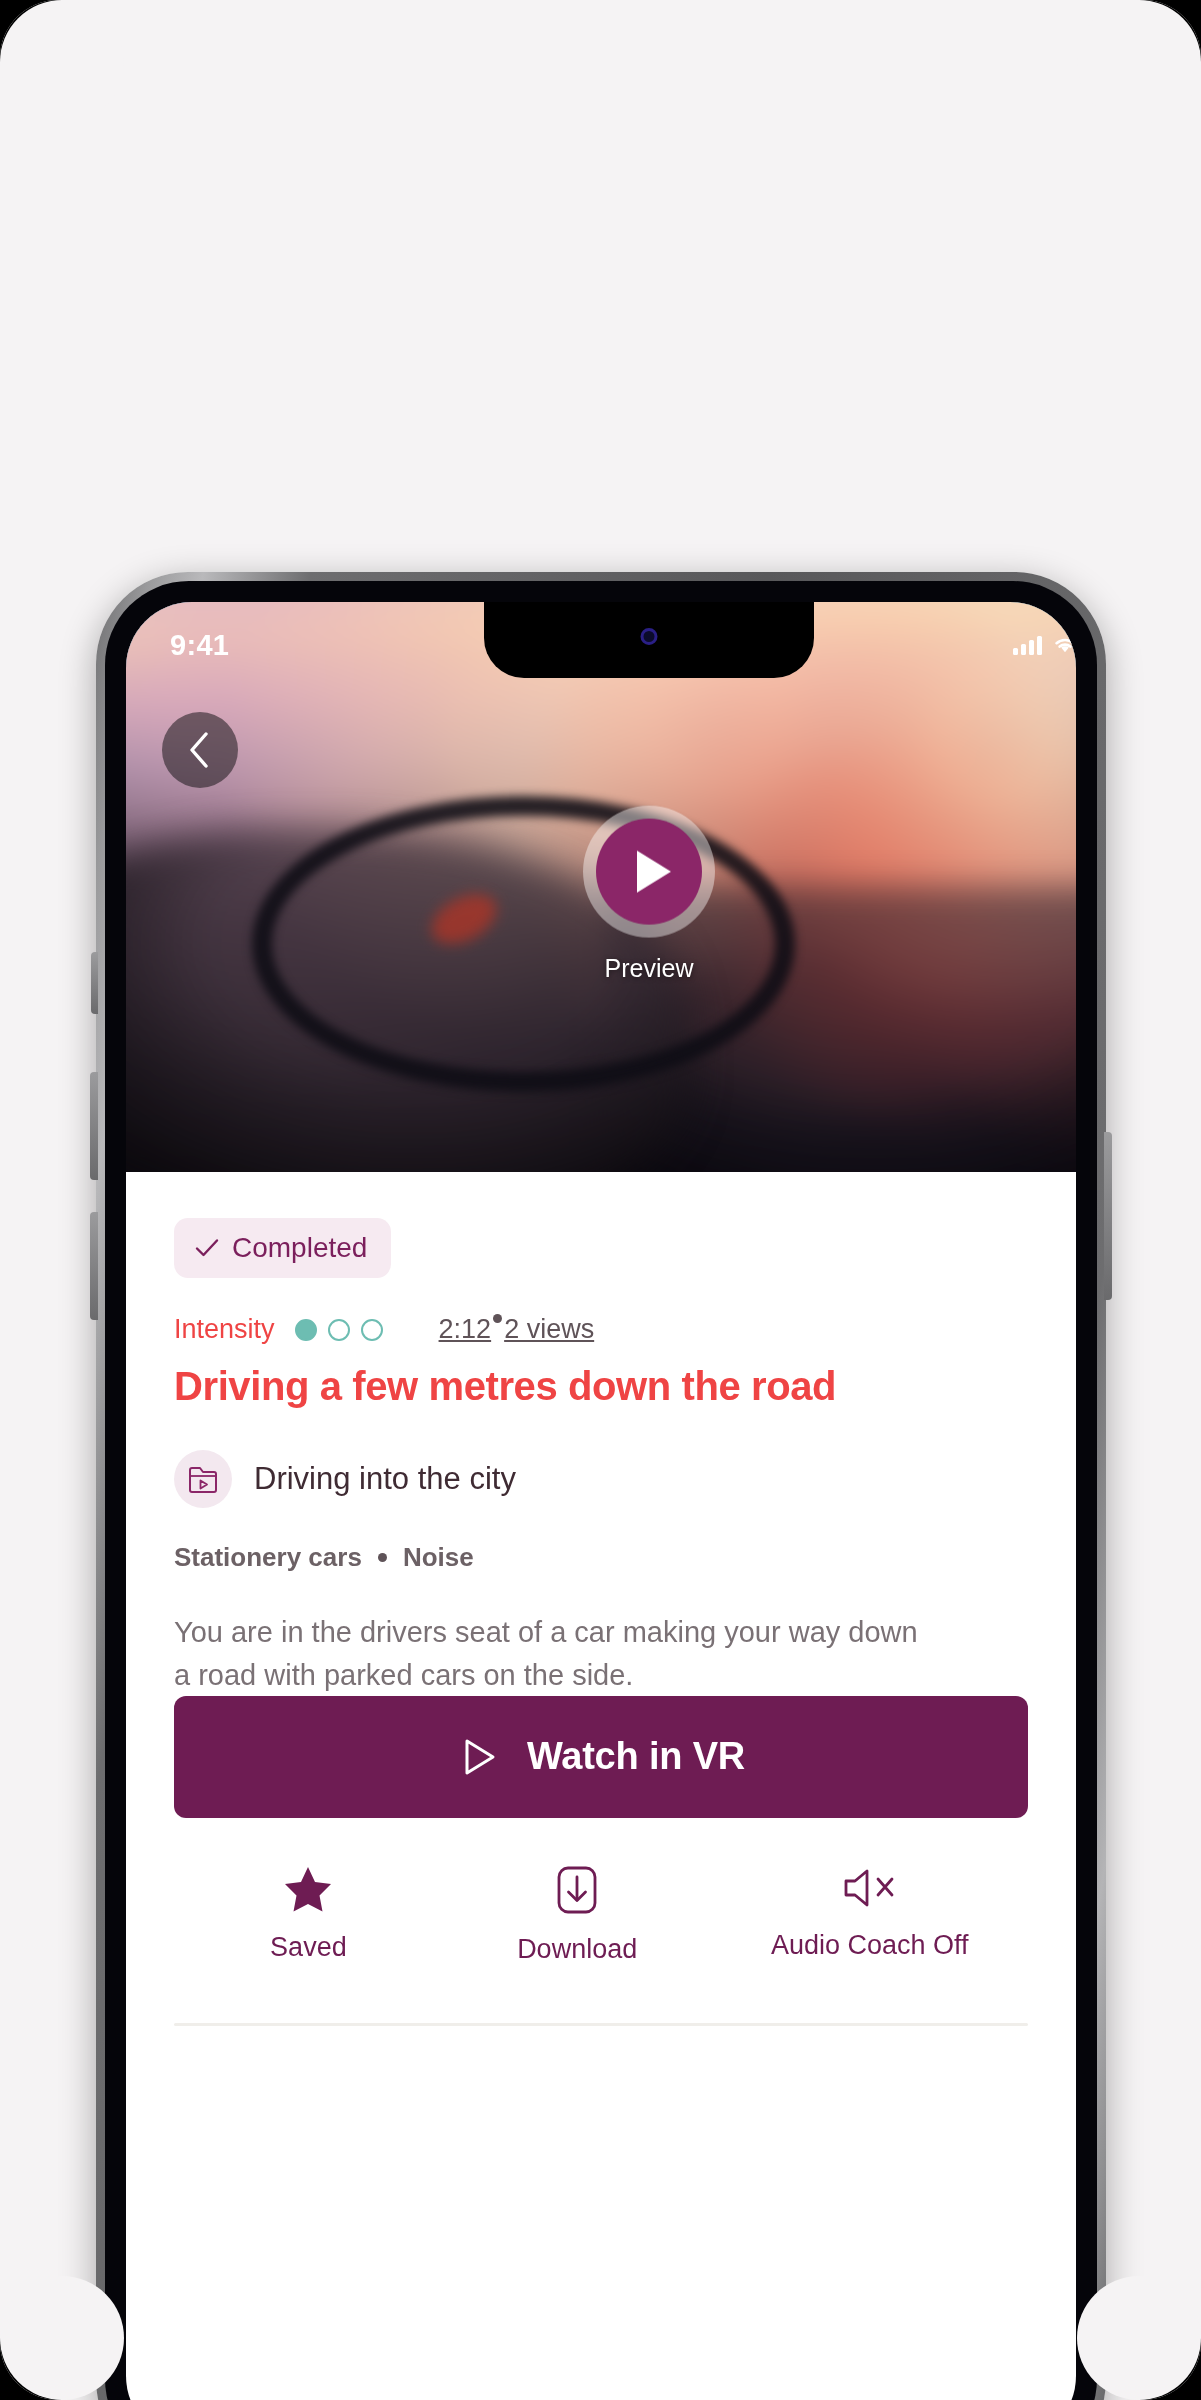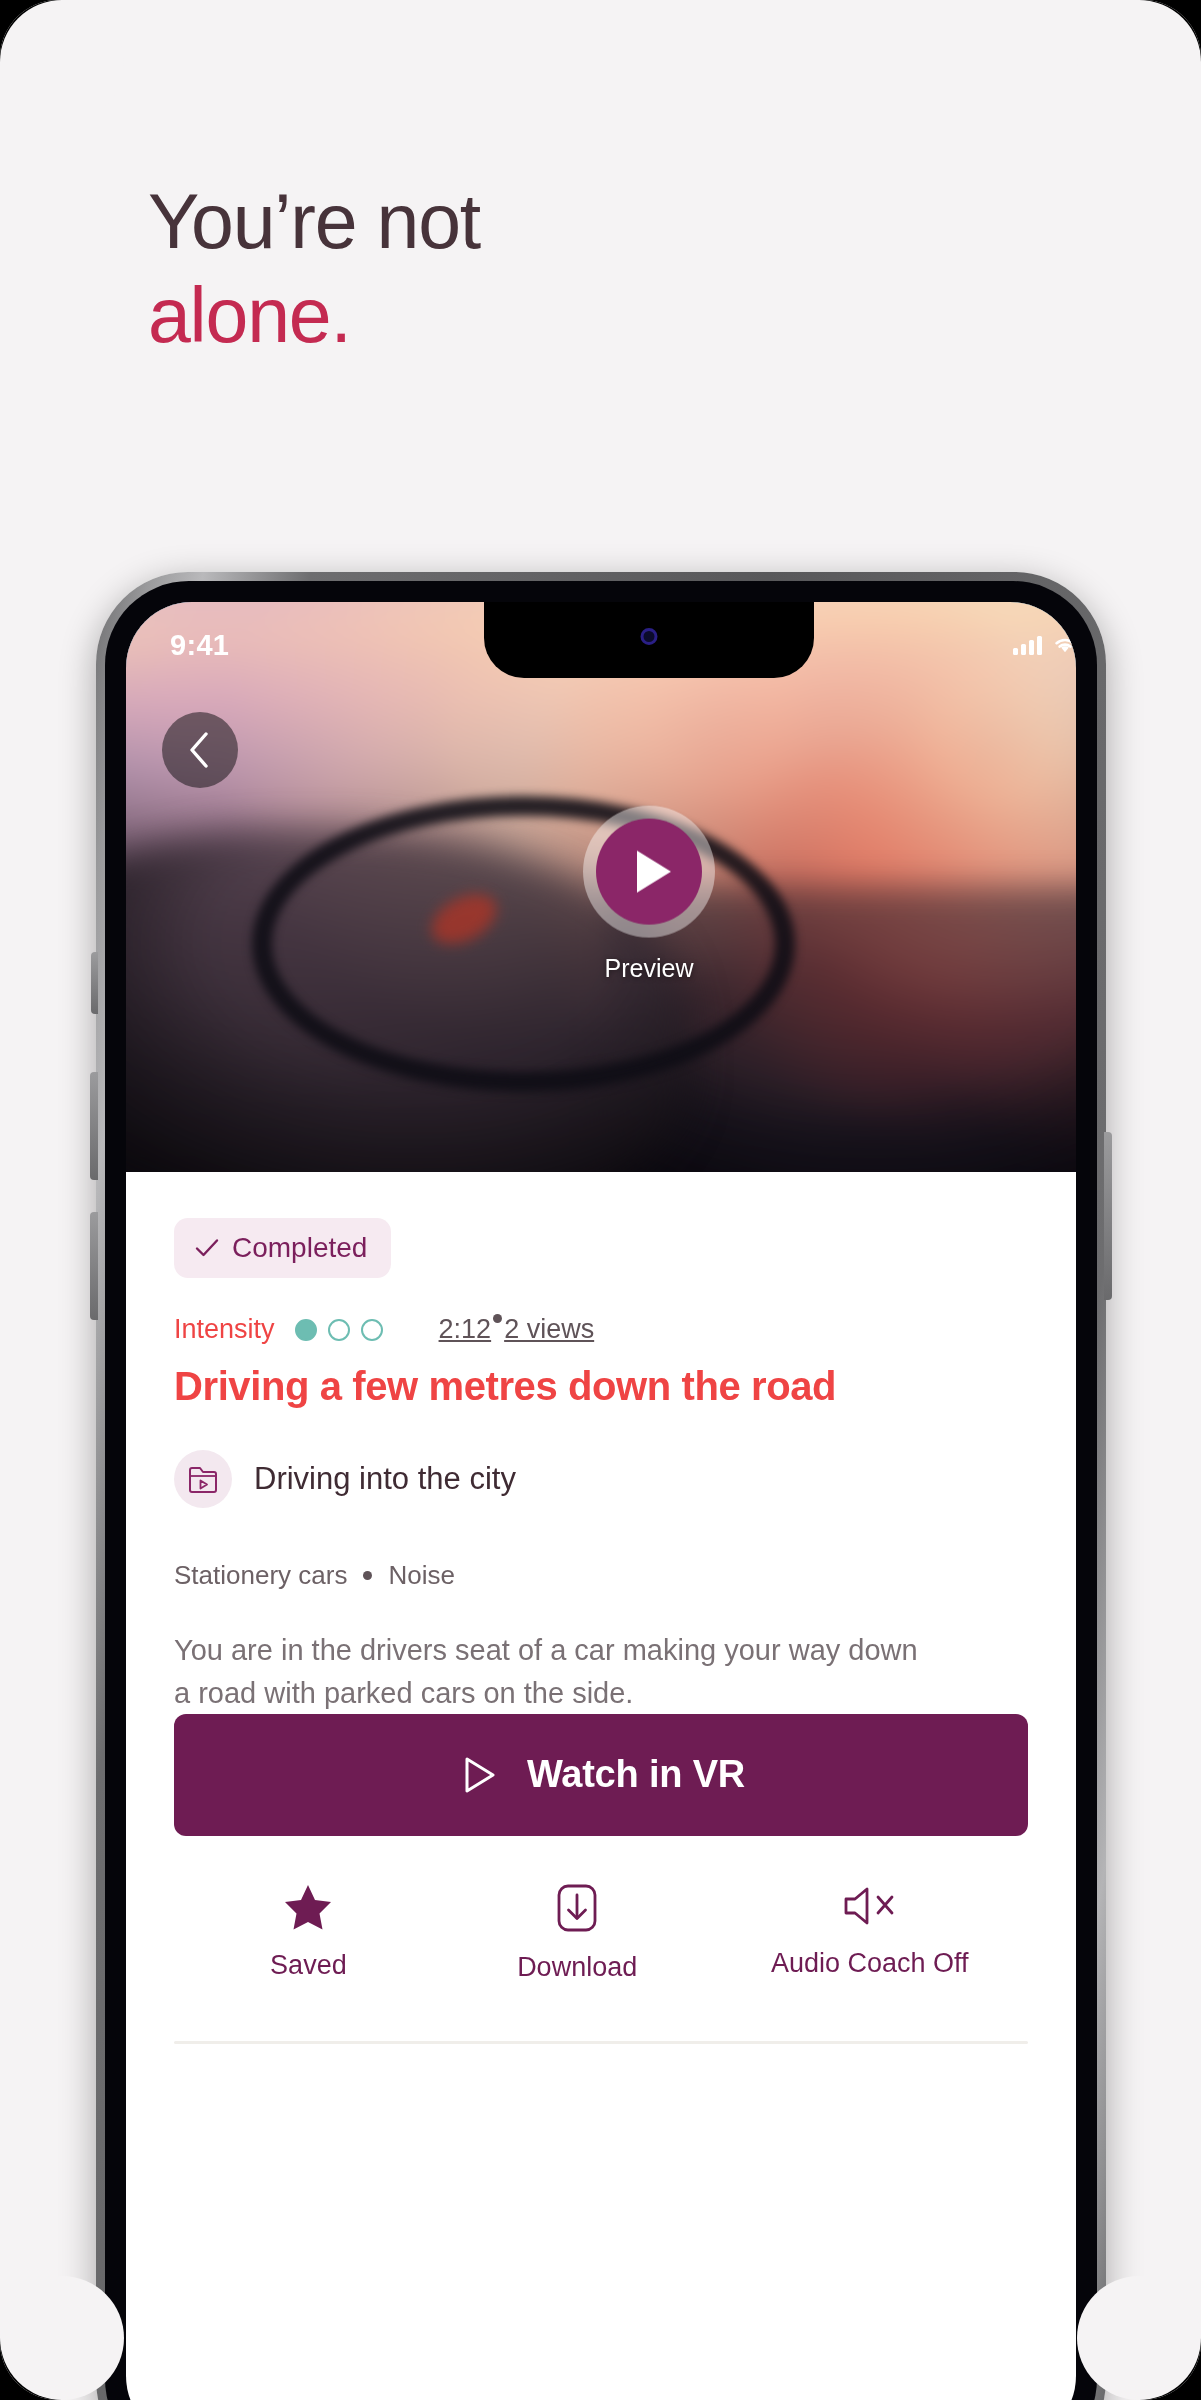--- a/index.html
+++ b/index.html
@@ -318,24 +318,24 @@
   .cat-icon {
     width: 58px; height: 58px;
     border-radius: 50%;
     background: #f3e8ef;
     display: flex; align-items: center; justify-content: center;
     flex: 0 0 auto;
   }
   .cat-name { font-size: 31px; color: #3f2b33; }
 
   .tags {
-    margin-top: 52px;
+    margin-top: 34px;
     font-size: 26px;
     color: #6c6165;
-    display: flex; align-items: center; gap: 16px;
+    display: flex; align-items: center; gap: 16px; font-weight: bold;
   }
 
   .desc {
     margin-top: 38px;
     font-size: 29px;
     line-height: 1.46;
     color: #7a7175;
     max-width: 760px;
   }
 
@@ -385,24 +385,20 @@
   .c-tl{ left:0; top:0; } .c-tl::after{ left:0; top:0; }
   .c-tr{ right:0; top:0; } .c-tr::after{ right:0; top:0; }
   .c-bl{ left:0; bottom:0; } .c-bl::after{ left:0; bottom:0; }
   .c-br{ right:0; bottom:0; } .c-br::after{ right:0; bottom:0; }
 </style>
 </head>
 <body>
 
 <div id="page">
 
-  <div class="headline">
-    <span class="line line1">You’re not</span>
-    <span class="line line2">alone.</span>
-  </div>
 
   <div class="phone-wrap">
     <div class="phone-frame"></div>
     <div class="btn-mute"></div>
     <div class="btn-volup"></div>
     <div class="btn-voldn"></div>
     <div class="btn-power"></div>
     <div class="phone-bezel"></div>
 
     <div class="phone-screen">

